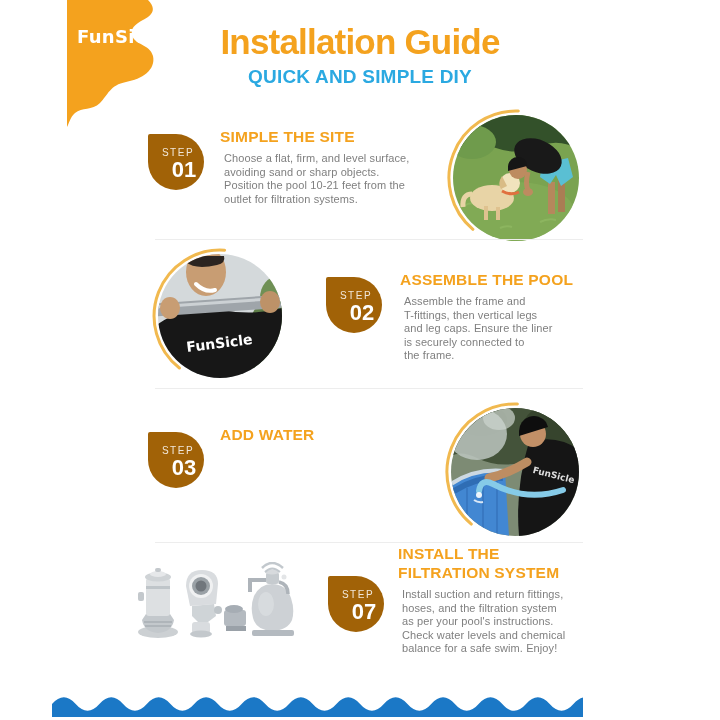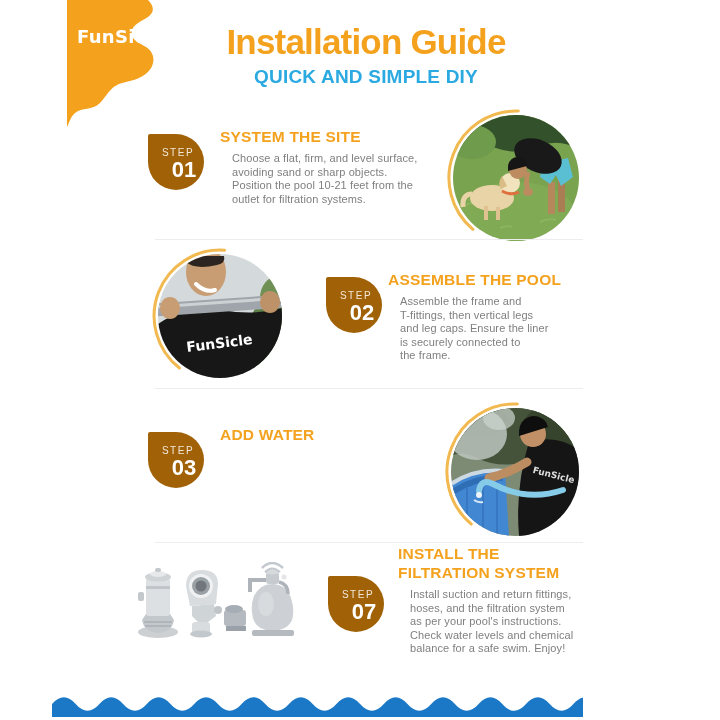--- a/index.html
+++ b/index.html
@@ -7,48 +7,48 @@
     position:relative; width:583px; height:720px; background:#ffffff;
     overflow:hidden; font-family:"Liberation Sans", sans-serif;
   }
   
   .logo-blob { position:absolute; left:60px; top:0; }
   .brand-logo {
     position:absolute; left:77px; top:26px; color:#ffffff;
     font-family:"DejaVu Sans", sans-serif; font-weight:bold;
     font-size:18px; letter-spacing:.3px;
   }
-  .header { position:absolute; left:136px; top:21px; width:460px; text-align:center; }
+  .header { position:absolute; left:130px; top:21px; width:460px; text-align:center; }
   .title {
     margin:0; font-size:35px; line-height:42px; font-weight:bold;
     color:#F4A21E; letter-spacing:-.8px;
   }
   .subtitle { margin:3px 0 8px; font-size:19px; font-weight:bold; color:#2BA9E1; letter-spacing:.2px; }
 
   
   .drop {
     position:absolute; width:56px; height:56px; background:#a16207;
     border-radius:2px 50% 50% 50%;
     display:flex; flex-direction:column; align-items:center; justify-content:center;
     color:#fff;
   }
   .drop .lbl { font-size:10px; line-height:11px; letter-spacing:1.5px; color:rgba(255,255,255,.85); transform:translate(2px,2px); }
   .drop .num { font-size:22px; line-height:23px; font-weight:bold; transform:translate(2px,2px);margin-left:12px; }
   .d1{left:148px;top:134px} .d2{left:326px;top:277px} .d3{left:148px;top:432px} .d4{left:328px;top:576px}
 
   
   .txt { position:absolute; }
-  .t1{left:220px;top:127px;width:250px} .t2{left:388px;top:270px;width:235px}
+  .t1{left:220px;top:127px;width:250px} .t2{left:400px;top:270px;width:235px}
   .t3{left:220px;top:425px;width:260px} .t4{left:398px;top:544px;width:235px}
   .step-title {
     margin:0; font-size:15.5px; line-height:19px; font-weight:bold;
     color:#F4A21E; letter-spacing:.2px; white-space:pre-line;
   }
   .step-body {
-    margin:6px 12px 0; font-size:11px; line-height:13.5px; color:#7F7F7F;
+    margin:6px 4px 0; font-size:11px; line-height:13.5px; color:#7F7F7F;
     letter-spacing:.1px; white-space:pre-line;
   }
 
   .photo { position:absolute; }
   .p1{left:444px;top:106px} .p2{left:148px;top:244px} .p3{left:441px;top:398px} .p4{left:134px;top:562px}
 
   .divider { position:absolute; left:155px; width:452px; height:1px; background:#ededed; }
   .dv1{top:239px} .dv2{top:388px} .dv3{top:542px}
 
   .wave { position:absolute; left:52px; top:695px; }
@@ -66,21 +66,21 @@
   <div class="header">
     <h1 class="title">Installation Guide</h1>
     <h2 class="subtitle">QUICK AND SIMPLE DIY</h2>
   </div>
 
   <div class="drop d1">
     <span class="lbl">STEP</span>
     <span class="num">01</span>
   </div>
   <div class="txt t1">
-    <h3 class="step-title">SYSTEM THE SITE</h3>
+    <h3 class="step-title">SIMPLE THE SITE</h3>
     <p class="step-body">Choose a flat, firm, and level surface,
 avoiding sand or sharp objects.
 Position the pool 10-21 feet from the
 outlet for filtration systems.</p>
   </div>
   <svg class="photo p1" width="144" height="144" viewBox="0 0 144 144">
     <defs>
         <clipPath id="cp1">
           <circle cx="72" cy="72" r="63"></circle>
         </clipPath>

